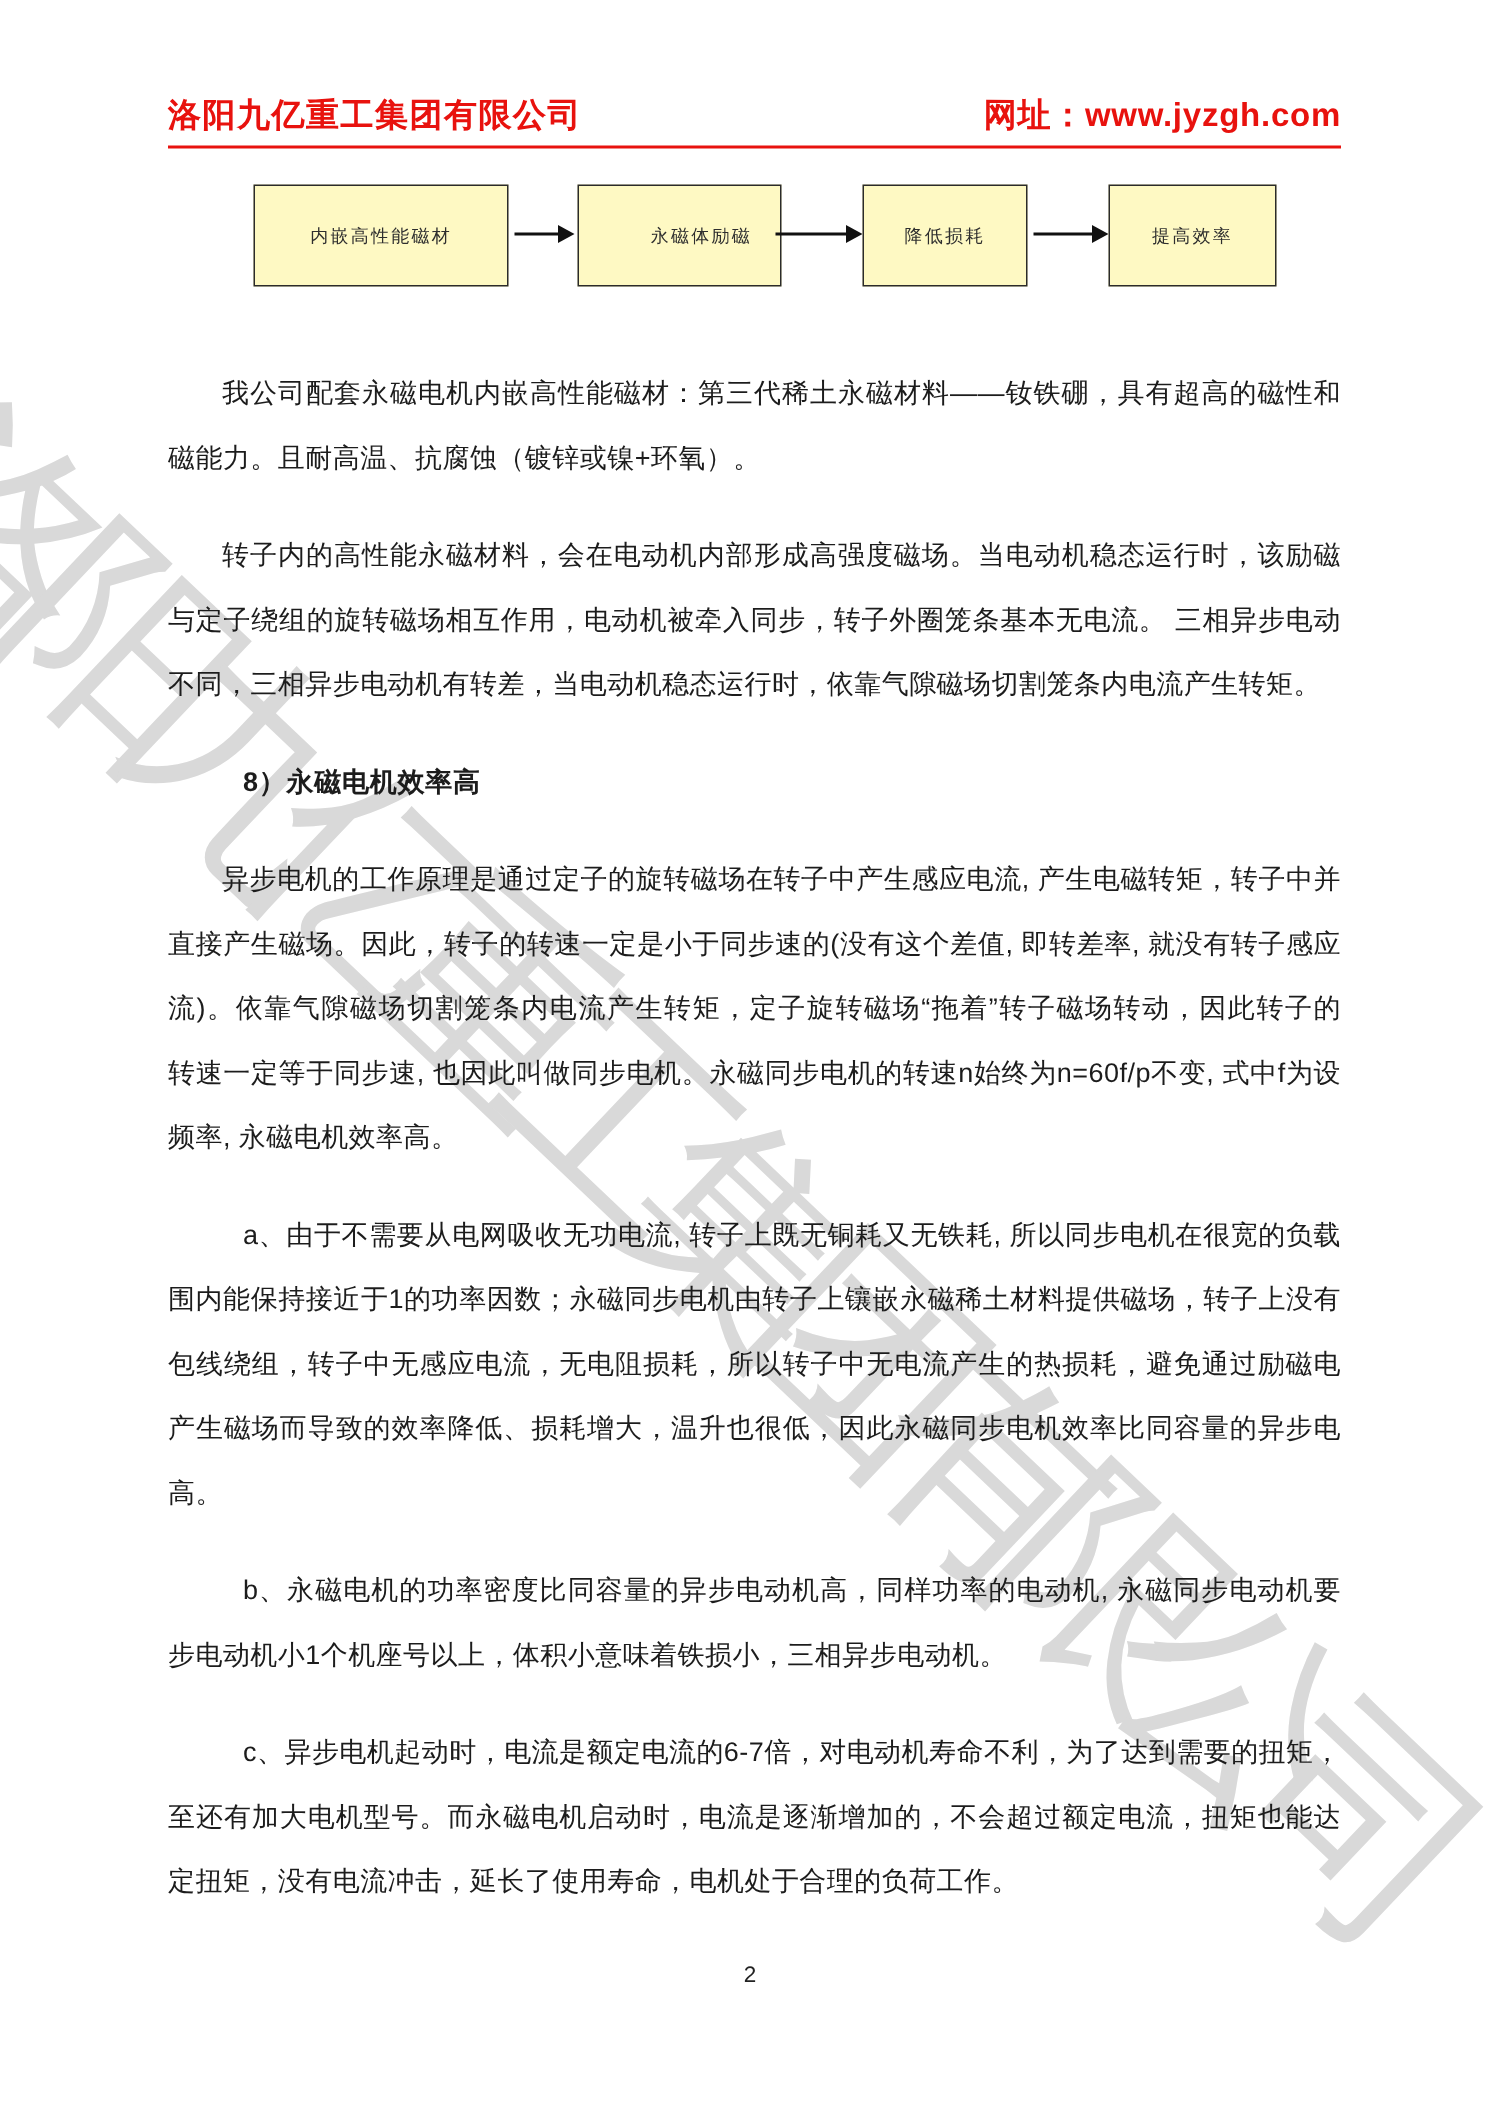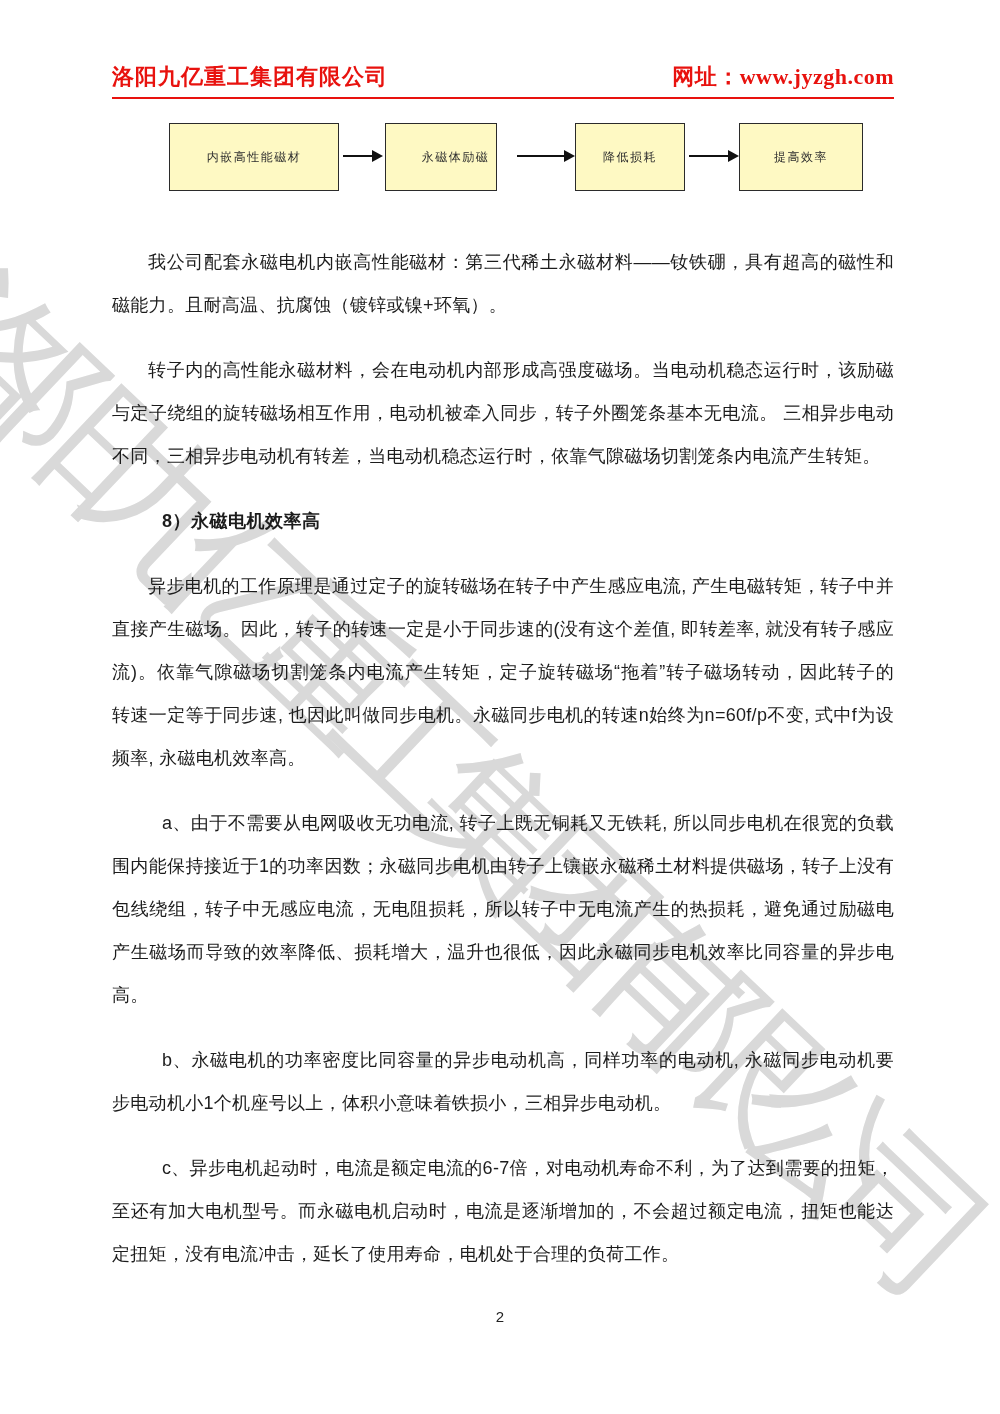--- a/index.html
+++ b/index.html
@@ -35,42 +35,42 @@
     padding-bottom: 5px;
     display: flex;
     justify-content: space-between;
     align-items: flex-end;
     border-bottom: 2px solid #e8120e;
     color: #e8120e;
     font-weight: 700;
     font-size: 22px;
     letter-spacing: 1px;
   }
-  .header .website { letter-spacing: 0.5px; font-family: Liberation Serif, serif; }
+  .header .website { letter-spacing: 0.5px; }
 
   
   .flowchart { position: relative; height: 116px; }
   .fbox {
     position: absolute;
     top: 24px;
     height: 68px;
     box-sizing: border-box;
     border: 1.5px solid #2b2b2b;
     background: #fef9c3;
     display: flex;
     align-items: center;
     justify-content: center;
     font-size: 12px;
     letter-spacing: 1.5px;
     color: #2e2e2e;
   }
   .b1 { left: 169px; width: 170px; }
-  .b2 { left: 385px; width: 112px; padding-left: 29px; }
+  .b2 { left: 385px; width: 136px; padding-left: 29px; }
   .b3 { left: 575px; width: 110px; text-align: right; }
-  .b4 { left: 739px; width: 124px; }
+  .b4 { left: 739px; width: 112px; }
   .farrow { position: absolute; top: 56px; height: 2px; background: #111; }
   .farrow::after {
     content: "";
     position: absolute;
     right: -11px;
     top: -5px;
     width: 0; height: 0;
     border-left: 11px solid #111;
     border-top: 6px solid transparent;
     border-bottom: 6px solid transparent;

